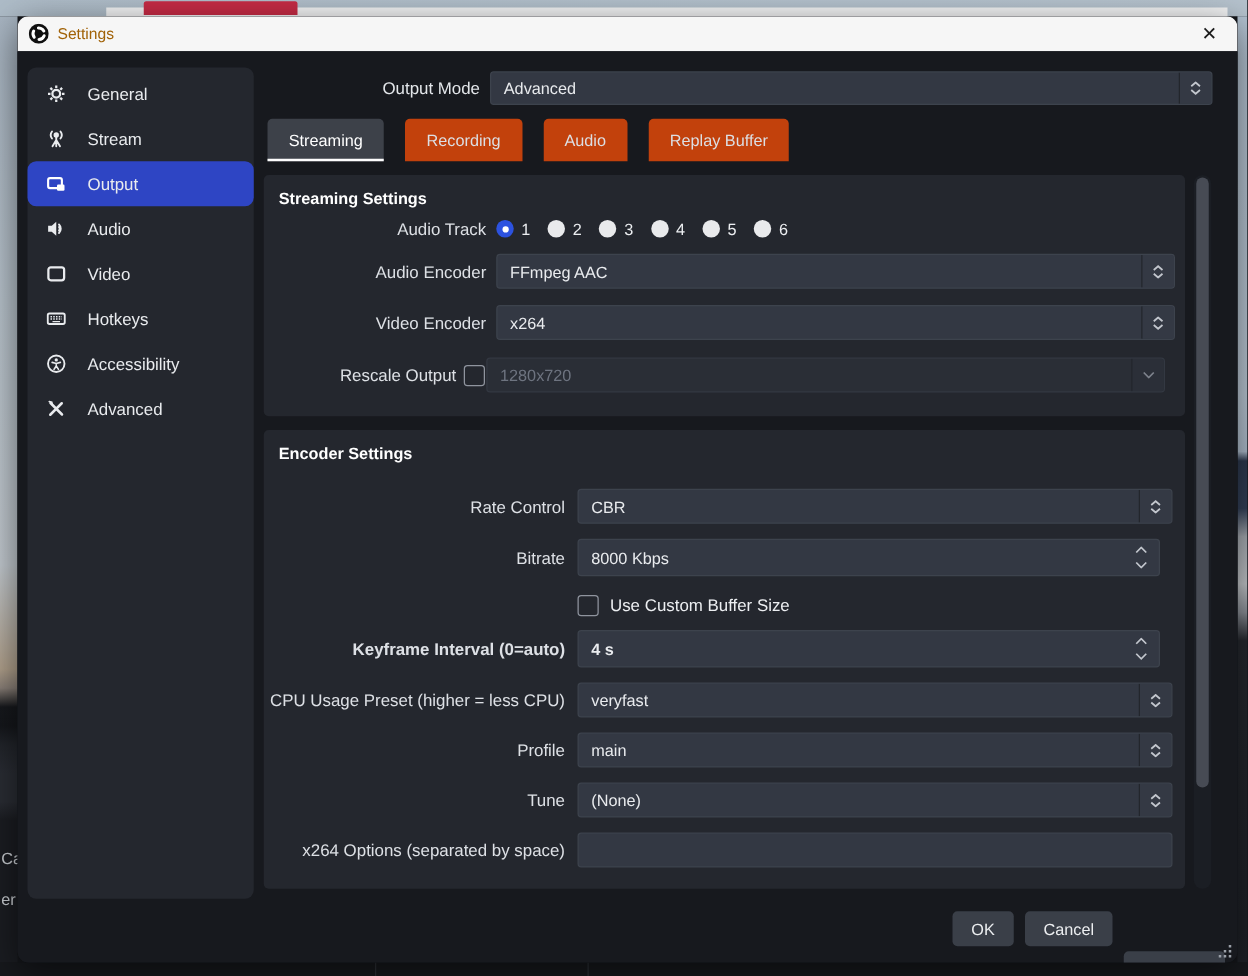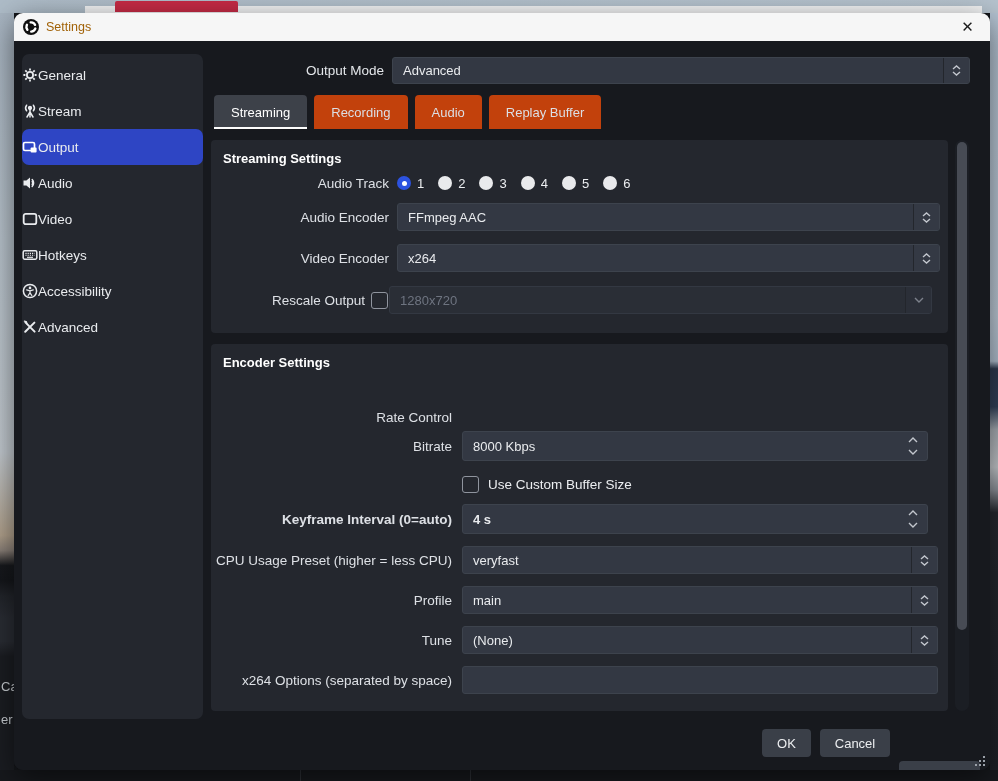--- a/index.html
+++ b/index.html
@@ -33,40 +33,40 @@
   .titlebar .title { font-size:12.5px; color:#a16207; }
   .close-btn { position:absolute; right:0; top:0; width:45px; height:28px;
     display:flex; align-items:center; justify-content:center;
     color:#1b1b1b; font-size:15px; cursor:default; }
 
   .dlg-body { position:absolute; left:0; top:28px; width:976px; height:729px; background:#17191e; }
 
   
   .sidebar { position:absolute; left:8px; top:13px; width:181px; height:665px;
     background:#24272e; border-radius:7px; padding-top:3px; }
-  .side-item { height:36px; display:flex; align-items:center; gap:0;
-    color:#e9ebee; font-size:13.5px; border-radius:7px; }
+  .side-item { height:36px; display:flex; align-items:center; gap:17px;
+    padding-left:15px; color:#e9ebee; font-size:13.5px; border-radius:7px; }
   .side-item.selected { background:#2e45c4; }
   .side-item .icon { width:16px; height:16px; display:flex; align-items:center; justify-content:center; }
   .side-item .icon svg { display:block; }
 
   
   .outmode-label { position:absolute; left:200px; top:16px; width:170px; height:27px;
     display:flex; align-items:center; justify-content:flex-end;
     color:#e3e6ea; font-size:13.5px; padding-right:0; }
   .combo { background:#333843; border:1px solid #3d434d; border-radius:3px;
     display:flex; align-items:stretch; color:#e9ebee; font-size:13px; overflow:hidden; }
   .combo .val { flex:1; display:flex; align-items:center; padding-left:10px; }
   .combo .seg { width:26px; border-left:1px solid #23262c; display:flex; flex-direction:column;
     align-items:center; justify-content:center; gap:1px; background:#343944; }
   .combo .seg svg { display:block; }
   .outmode-combo { position:absolute; left:378px; top:16px; width:578px; height:27px; }
 
   
-  .tabs { position:absolute; left:200px; top:54px; height:34px; display:flex; gap:7px;align-items:flex-end; }
+  .tabs { position:absolute; left:200px; top:54px; height:34px; display:flex; gap:17px;align-items:flex-end; }
   .tab { height:34px; padding:0 17px; display:flex; align-items:center;
     background:#c2410c; color:#dcdfe4; font-size:13px;
     border-radius:4px 4px 0 0; position:relative; }
   .tab.active { background:#3d4149; color:#fff; }
   .tab.active::after { content:""; position:absolute; left:0; right:0; bottom:0; height:2px; background:#fdfdfd; }
 
   
   .panel { position:absolute; left:197px; width:737px; background:#24272e; border-radius:4px; }
   .panel1 { top:99px; height:193px; }
   .panel2 { top:303px; height:367px; }
@@ -327,22 +327,33 @@
                 <path d="M1 1l4 4 4-4" stroke="#7d828c" stroke-width="1.4" fill="none"></path>
               </svg>
           </span>
         </div>
       </div>
     </div>
 
     <div class="panel panel2 p2">
       <h3>Encoder Settings</h3>
 
-      <div class="row" style="left:0; top:47px; width:727px; height:28px;margin-top:12px;">
+      <div class="row" style="left:0; top:47px; width:727px; height:28px;">
         <div class="rlabel">Rate Control</div>
+        <div class="combo" style="margin-left:10px; width:476px; height:28px;">
+          <span class="val">CBR</span>
+          <span class="seg">
+            <svg width="9" height="5" viewBox="0 0 9 5">
+                <path d="M1 4l3.5-3L8 4" stroke="#c2c6cd" stroke-width="1.4" fill="none"></path>
+              </svg>
+            <svg width="9" height="5" viewBox="0 0 9 5">
+                <path d="M1 1l3.5 3L8 1" stroke="#c2c6cd" stroke-width="1.4" fill="none"></path>
+              </svg>
+          </span>
+        </div>
       </div>
 
       <div class="row" style="left:0; top:87px; width:727px; height:30px;">
         <div class="rlabel">Bitrate</div>
         <div class="spinbox" style="margin-left:10px; width:466px; height:30px;">
           <span class="val">8000 Kbps</span>
           <span class="arrows">
             <svg width="10" height="6" viewBox="0 0 10 6">
                 <path d="M1 5l4-4 4 4" stroke="#c2c6cd" stroke-width="1.4" fill="none"></path>
               </svg>

